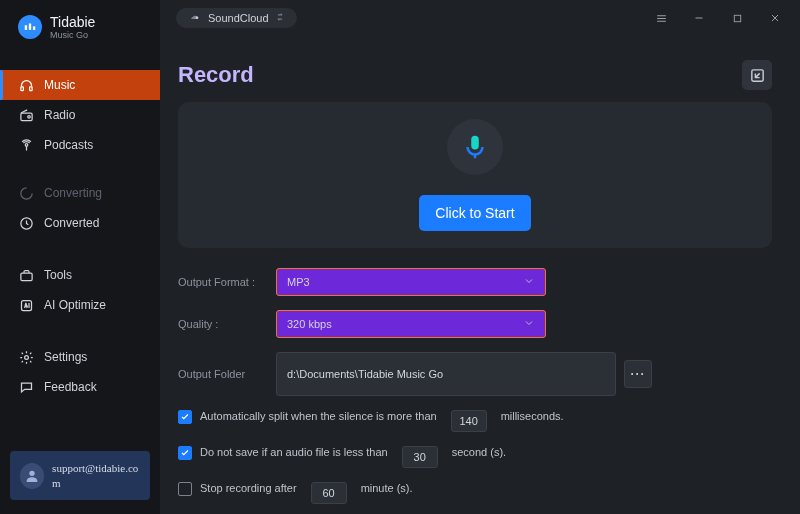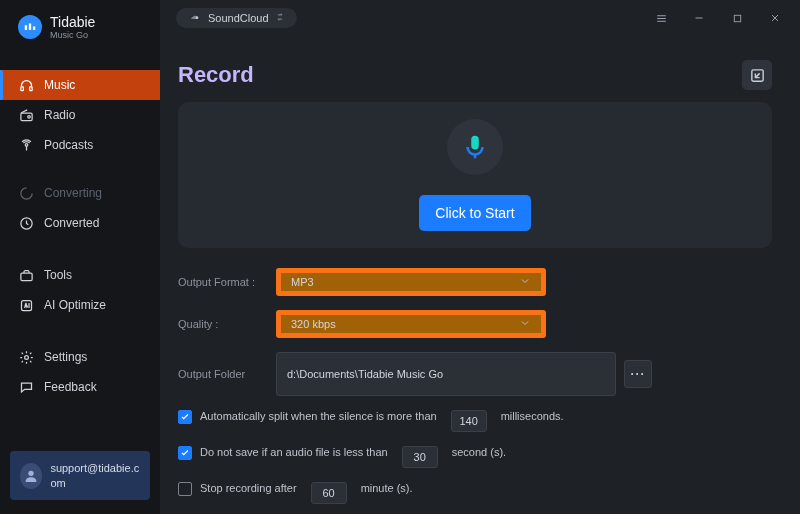--- a/index.html
+++ b/index.html
@@ -14,21 +14,21 @@
   .nav { margin-top:22px; display:flex; flex-direction:column; }
   .nav-item { display:flex; align-items:center; gap:10px; padding:7px 14px 7px 18px; color:#cfd3da; cursor:pointer; position:relative; }
   .nav-item.selected { background:#c2410c; color:#fff; }
   .nav-item.selected::before { content:""; position:absolute; left:0; top:0; bottom:0; width:3px; background:#2d8cff; border-radius:0 2px 2px 0; }
   .nav-item.inactive { color:#5c626e; }
   .nav-icon { width:16px; height:16px; display:flex; align-items:center; justify-content:center; }
   .nav-icon svg { width:15px; height:15px; }
   .spacer-sm { height:18px; }
   .spacer-md { height:22px; }
   .flex1 { flex:1; }
-  .support { margin:0 10px 14px 10px; background:#24355a; border-radius:4px; padding:10px 10px; display:flex; align-items:center; gap:8px; }
+  .support { margin:0 10px 14px 10px; background:#24355a; border-radius:4px; padding:10px 10px; display:flex; align-items:center; gap:8px;font-family:Liberation Serif, serif; }
   .avatar-circle { width:26px; height:26px; border-radius:50%; background:#3a4c73; display:flex; align-items:center; justify-content:center; }
   .support-text { color:#d7dde8; font-size:11px; line-height:1.3; word-break:break-all; }
 
   .main { flex:1; display:flex; flex-direction:column; background:#1e2126;gap:20px; }
   .titlebar { height:36px; display:flex; align-items:center; padding:0 10px 0 16px; gap:8px; }
   .pill { display:flex; align-items:center; gap:6px; background:#2b2f36; border-radius:14px; padding:4px 12px; color:#cfd3da; font-size:11px; }
   .tb-spacer { flex:1; }
   .win-btn { width:30px; height:24px; display:flex; align-items:center; justify-content:center; color:#9aa0ab; cursor:pointer; }
 
   .content { flex:1; padding:4px 28px 10px 18px; display:flex; flex-direction:column; overflow:hidden; }
@@ -36,21 +36,21 @@
   .page-title { font-size:22px; font-weight:700; color:#c4b5fd; }
   .head-icon-btn { width:30px; height:30px; border-radius:5px; background:#2f343c; display:flex; align-items:center; justify-content:center; cursor:pointer; }
 
   .rec-panel { background:#262a31; border-radius:10px; height:174px; display:flex; flex-direction:column; align-items:center; justify-content:center; gap:20px; }
   .mic-circle { width:56px; height:56px; border-radius:50%; background:#2f343c; display:flex; align-items:center; justify-content:center; }
   .primary-btn { background:#1c7cff; color:#fff; font-size:14px; padding:10px 16px; border:none; border-radius:5px; cursor:pointer; }
 
   .form { margin-top:20px; display:flex; flex-direction:column; gap:14px; }
   .row { display:flex; align-items:center; gap:0; }
   .label { width:98px; color:#8d939e; font-size:11px; }
-  .select { width:270px; height:28px; background:#a16207; border:5px solid #f97316; border-radius:3px; display:flex; align-items:center; justify-content:space-between; padding:0 10px; color:#d1d5dd; font-size:11px; cursor:pointer; }
+  .select { width:270px; height:28px; background:#6d28d9; border:1px solid #f97316; border-radius:3px; display:flex; align-items:center; justify-content:space-between; padding:0 10px; color:#d1d5dd; font-size:11px; cursor:pointer; }
   .chevron { color:#b8bec8; }
   .path-input { width:340px; height:44px; background:#2b2f36; border:1px solid #3a3f48; border-radius:3px; display:flex; align-items:center; padding:0 10px; color:#d1d5dd; font-size:11px; }
   .dots-btn { width:28px; height:28px; margin-left:8px; background:#2b2f36; border:1px solid #3a3f48; border-radius:3px; display:flex; align-items:center; justify-content:center; color:#c6cbd4; cursor:pointer; font-weight:700; letter-spacing:1px; }
   .check-row { display:flex; gap:8px; color:#bfc4cd; font-size:11px; padding-left:0; }
   .checkbox { width:14px; height:14px; border:1px solid #7c828d; border-radius:2px; display:flex; align-items:center; justify-content:center; cursor:pointer; }
   .checkbox.checked { background:#1c7cff; border-color:#1c7cff; }
   .num-box { width:36px; height:22px; background:#2b2f36; border:1px solid #3a3f48; border-radius:3px; display:flex; align-items:center; justify-content:center; font-size:11px; color:#d1d5dd; margin:0 6px; }
 </style>
 </head>
 <body>

